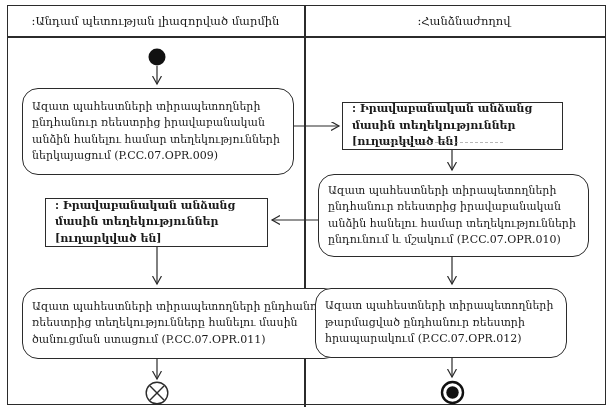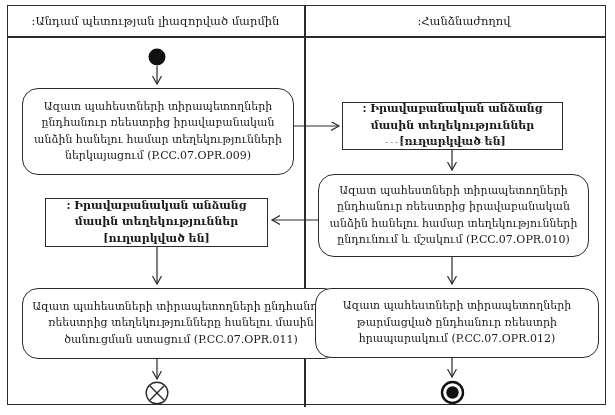--- a/index.html
+++ b/index.html
@@ -47,21 +47,20 @@
   .lane-header.left  { left: 7px;   width: 297px; }
   .lane-header.right { left: 314px; width: 300px; }
   .node {
     position: absolute;
     box-sizing: border-box;
     background: #ffffff;
     border: 1.4px solid #2b2b2b;
     display: flex;
     align-items: center;
     justify-content: center;
-    text-align: center;
     font-size: 11px;
     line-height: 1.5;
     padding: 4px 9px;
   }
   .node.action { border-radius: 16px; }
   .node.object { border-radius: 0; font-weight: bold; }
   .connectors {
     position: absolute;
     left: 0; top: 0;
     pointer-events: none;
@@ -129,21 +128,21 @@
   </div>
 
   <div class="node object" style="left:45px; top:198px; width:223px; height:49px;">
     <span>: Իրավաբանական անձանց մասին տեղեկություններ [ուղարկված են]</span>
   </div>
 
   <div class="node action" style="left:22px; top:288px; width:318px; height:71px;">
     <span>Ազատ պահեստների տիրապետողների ընդհանուր ռեեստրից տեղեկությունները հանելու մասին ծանուցման ստացում (P.CC.07.OPR.011)</span>
   </div>
 
-  <div class="node action" style="left:315px; top:288px; width:284px; height:70px;">
+  <div class="node action" style="left:315px; top:288px; width:252px; height:70px;">
     <span>Ազատ պահեստների տիրապետողների թարմացված ընդհանուր ռեեստրի հրապարակում (P.CC.07.OPR.012)</span>
   </div>
 
   <div class="end-node" style="left:145px; top:381px;">
     <svg width="24" height="24">
       <circle cx="12" cy="12" r="10.8" fill="#ffffff" stroke="#2b2b2b" stroke-width="1.4"></circle>
       <line x1="4.8" y1="4.8" x2="19.2" y2="19.2" stroke="#2b2b2b" stroke-width="1.4"></line>
       <line x1="19.2" y1="4.8" x2="4.8" y2="19.2" stroke="#2b2b2b" stroke-width="1.4"></line>
     </svg>
   </div>

